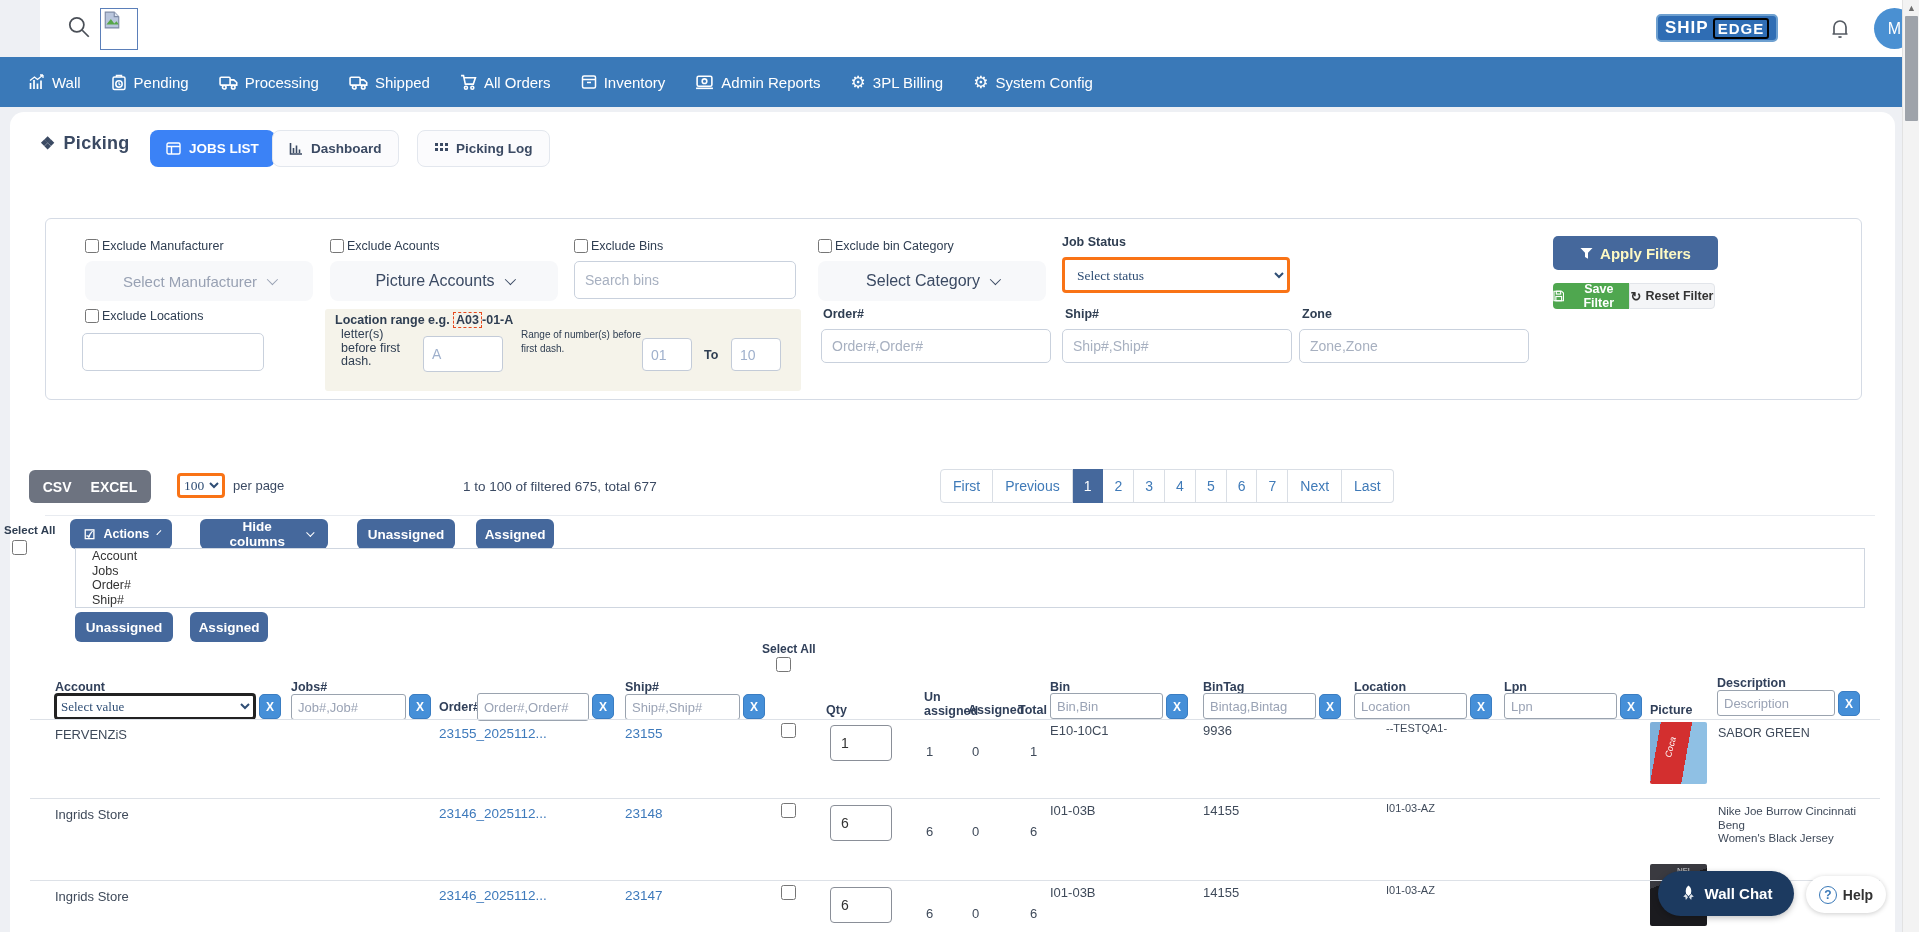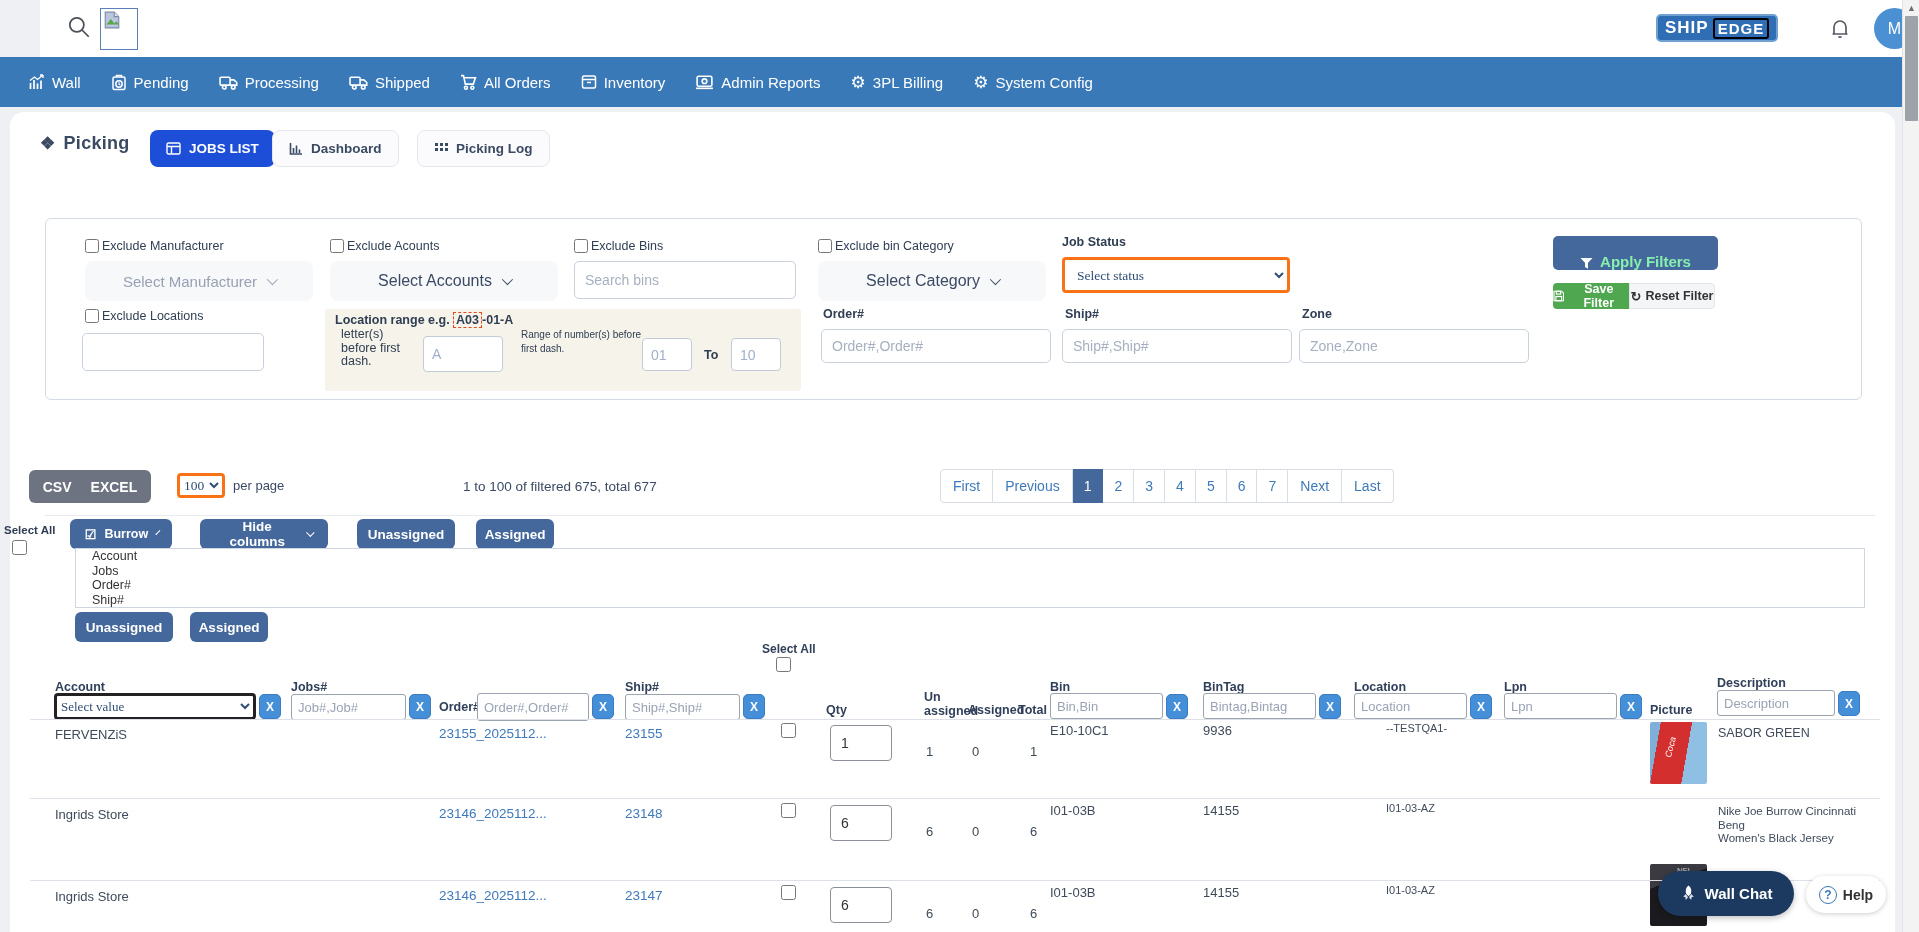--- a/index.html
+++ b/index.html
@@ -24,36 +24,36 @@
   .nav-item svg { display:block; }
   .gear-glyph { font-size:17px; line-height:17px; }
 
   
   .card { left:10px; top:112px; width:1885px; height:820px; background:#fff; border-radius:14px 14px 0 0; }
 
   
   .picking-title { left:40px; top:133px; display:flex; align-items:center; gap:8px; color:#3b4a63; font-size:18px; font-weight:600; letter-spacing:.3px; }
   .picking-title .diam { color:#3b4a63; font-size:17px; }
   .tab { top:130px; height:37px; border-radius:8px; display:flex; align-items:center; gap:8px; padding:0 16px; font-size:13.5px; font-weight:600; cursor:pointer; }
-  .tab.active { background:#1d4ed8; color:#fff;align-items:center; }
+  .tab.active { background:#3b82f6; color:#fff;align-items:center; }
   .tab.idle { background:#fbfbfd; color:#3b4a63; border:1px solid #e3e7ee; }
 
   
   .fpanel { left:45px; top:218px; width:1817px; height:182px; border:1px solid #d5dbe5; border-radius:6px; background:#fff; }
   .chkline { display:flex; align-items:center; gap:3px; font-size:12.5px; color:#2f3e52; white-space:nowrap;justify-content:space-between; }
   .chkline input { width:14px; height:14px; }
   .fake-select { width:228px; height:40px; background:#f7f8fa; border-radius:8px; display:flex; align-items:center; justify-content:center; gap:10px; font-size:15px; cursor:pointer; }
   .fake-select.muted { color:#98a1b3; }
   .fake-select.dark { color:#3b4a63; font-weight:500; font-size:16px; }
   .chev { display:inline-block; width:8px; height:8px; border-right:1.6px solid currentColor; border-bottom:1.6px solid currentColor; transform:rotate(45deg) translateY(-2px); }
   .txt-input { height:38px; border:1px solid #c9d1dd; border-radius:5px; font-size:14px; padding:0 10px; color:#3b4a63; font-family:"Liberation Sans",sans-serif; }
   .txt-input::placeholder { color:#a7b0c0; }
   .flabel { font-size:12.5px; font-weight:600; color:#2f3e52; }
   select.real { border:3px solid #f97316; border-radius:4px; background:#fff; color:#2f4e75; font-size:13.5px; font-family:Liberation Serif, serif; }
-  .applybtn { left:1507px; top:17px; width:165px; height:34px; background:#45689c; color:#86efac; border:none; border-radius:5px; font-size:15px; font-weight:600; display:flex; align-items:flex-end; justify-content:center; gap:7px; cursor:pointer; }
+  .applybtn { left:1507px; top:17px; width:165px; height:34px; background:#45689c; color:#fef9c3; border:none; border-radius:5px; font-size:15px; font-weight:600; display:flex; align-items:center; justify-content:center; gap:7px; cursor:pointer; }
   .savebtn { left:1507px; top:64px; width:76px; height:26px; background:#4fa74f; color:#fff; border:none; border-radius:4px 0 0 4px; font-size:12.5px; font-weight:600; display:flex; align-items:center; justify-content:center; gap:4px; cursor:pointer; }
   .resetbtn { left:1583px; top:64px; width:86px; height:26px; background:#f4f5f7; color:#333; border:1px solid #e2e5ea; border-radius:0 4px 4px 0; font-size:12.5px; font-weight:600; display:flex; align-items:center; justify-content:center; gap:4px; cursor:pointer; }
   .locpanel { left:279px; top:90px; width:476px; height:82px; background:#f5f3ea; border-radius:3px; }
   .lrhl { border:1.5px dashed #e8491d; padding:0 2px; }
   .small-input { border:1px solid #c3cbd8; border-radius:4px; background:#fff; font-size:14px; color:#3b4a63; padding:0 8px; font-family:"Liberation Sans",sans-serif; }
   .small-input::placeholder { color:#9fb0cc; }
 
   
   .csvgroup { left:29px; top:470px; width:122px; height:33px; background:#6d7380; border-radius:6px; display:flex; align-items:center; justify-content:center; gap:19px; color:#fff; font-size:14px; font-weight:600; }
   .csvgroup span { cursor:pointer; }
@@ -238,21 +238,21 @@
   <div class="abs fake-select muted" style="left:39px;top:42px;">
     <span>Select Manufacturer</span>
       <span class="chev"></span>
   </div>
 
   <label class="abs chkline" style="left:284px;top:20px;">
     <input type="checkbox" style="">
       <span>Exclude Acounts</span>
   </label>
   <div class="abs fake-select dark" style="left:284px;top:42px;">
-    <span>Select Accounts</span>
+    <span>Picture Accounts</span>
       <span class="chev"></span>
   </div>
 
   <label class="abs chkline" style="left:528px;top:20px;">
     <input type="checkbox" style="">
       <span>Exclude Bins</span>
   </label>
   <input class="abs txt-input" style="left: 528px; top: 42px; width: 222px;" placeholder="Search bins">
 
   <label class="abs chkline" style="left:772px;top:20px;">
@@ -340,21 +340,21 @@
   <div class="pg">Next</div>
   <div class="pg">Last</div>
 </div>
 <div class="abs divider"></div>
 
 <div class="abs selall-label" style="left:4px;top:524px;">Select All</div>
 <input type="checkbox" class="abs rowchk" style="left: 12px; top: 540px;">
 
 <button class="abs blue-btn" style="left:70px;top:519px;width:102px;">
   <span style="font-size:13px;">☑</span>
-  <span style="font-size:12.5px;">Burrow</span>
+  <span style="font-size:12.5px;">Actions</span>
   <span class="chev" style="width:6px;height:6px;"></span>
 </button>
 <button class="abs blue-btn" style="left:200px;top:519px;width:128px;">
   <span>Hide columns</span>
   <span class="chev" style="width:6px;height:6px;"></span>
 </button>
 <button class="abs blue-btn" style="left:357px;top:519px;width:98px;">
   <span>Unassigned</span>
 </button>
 <button class="abs blue-btn" style="left:476px;top:519px;width:78px;">

